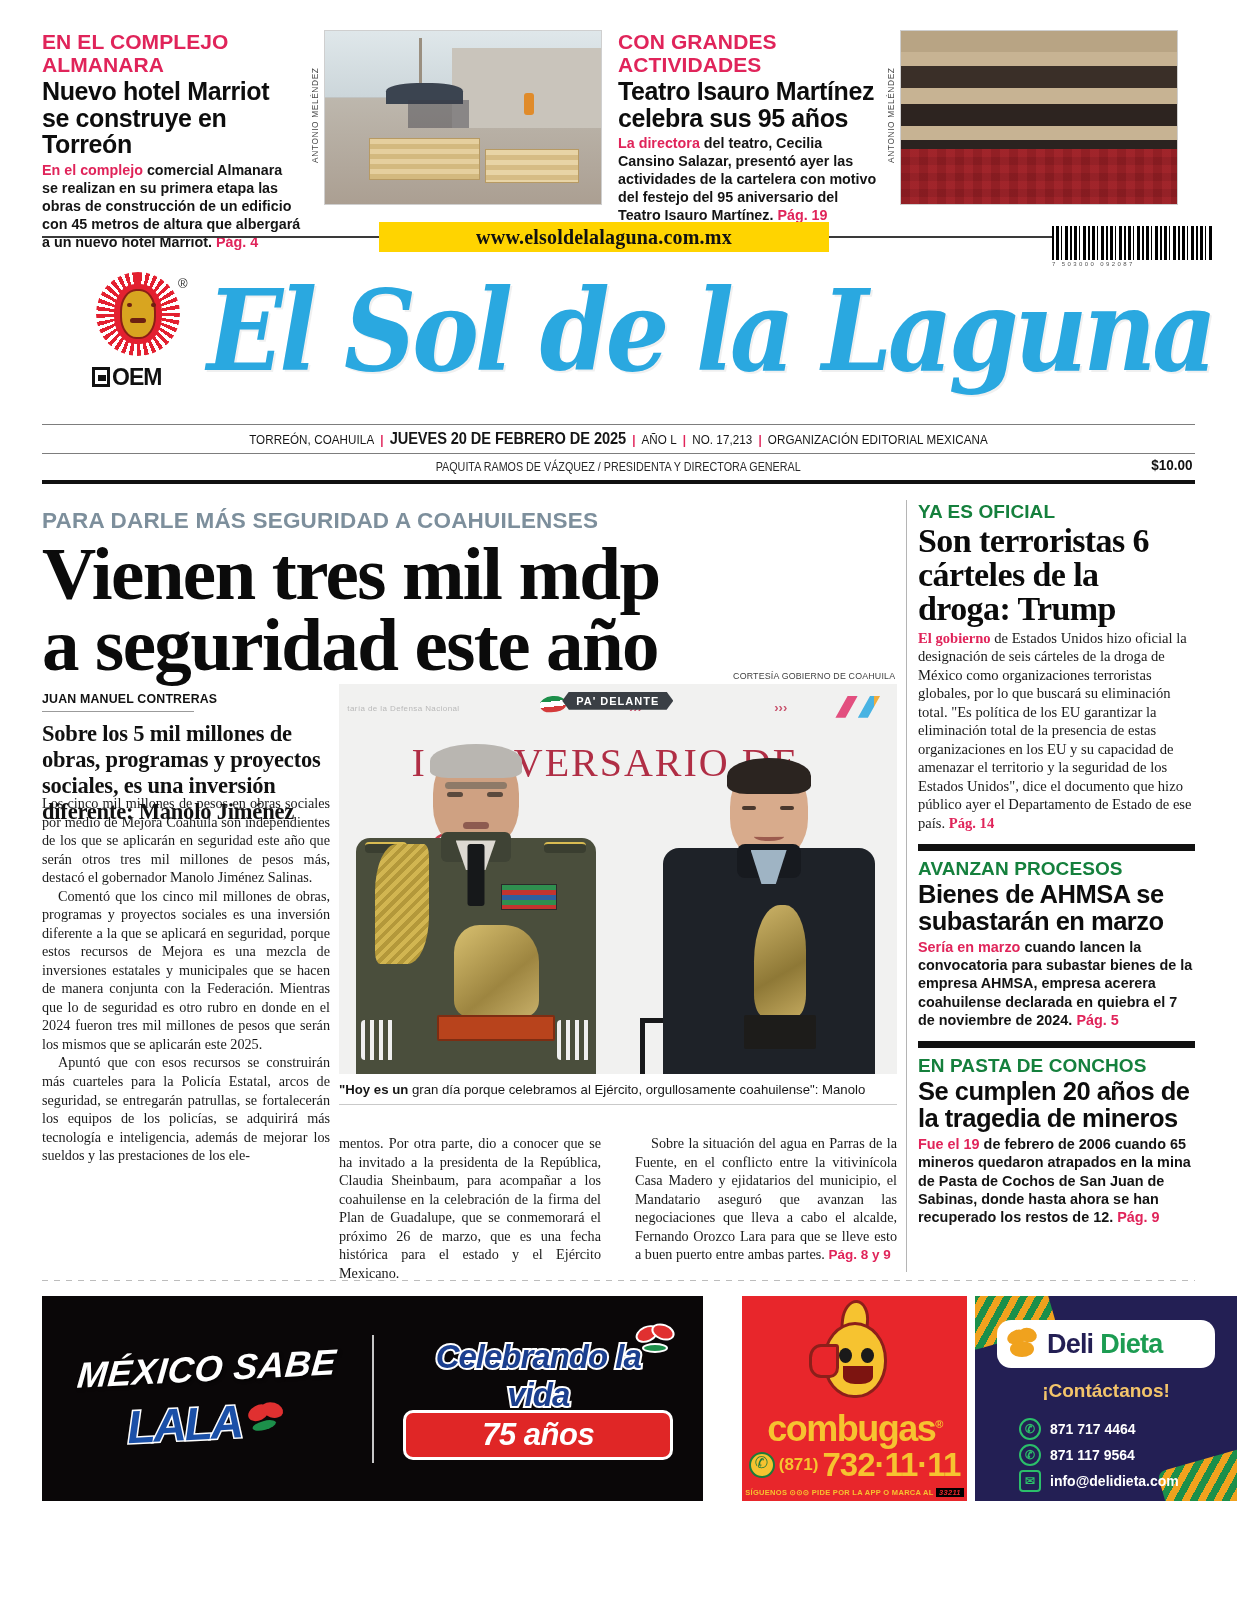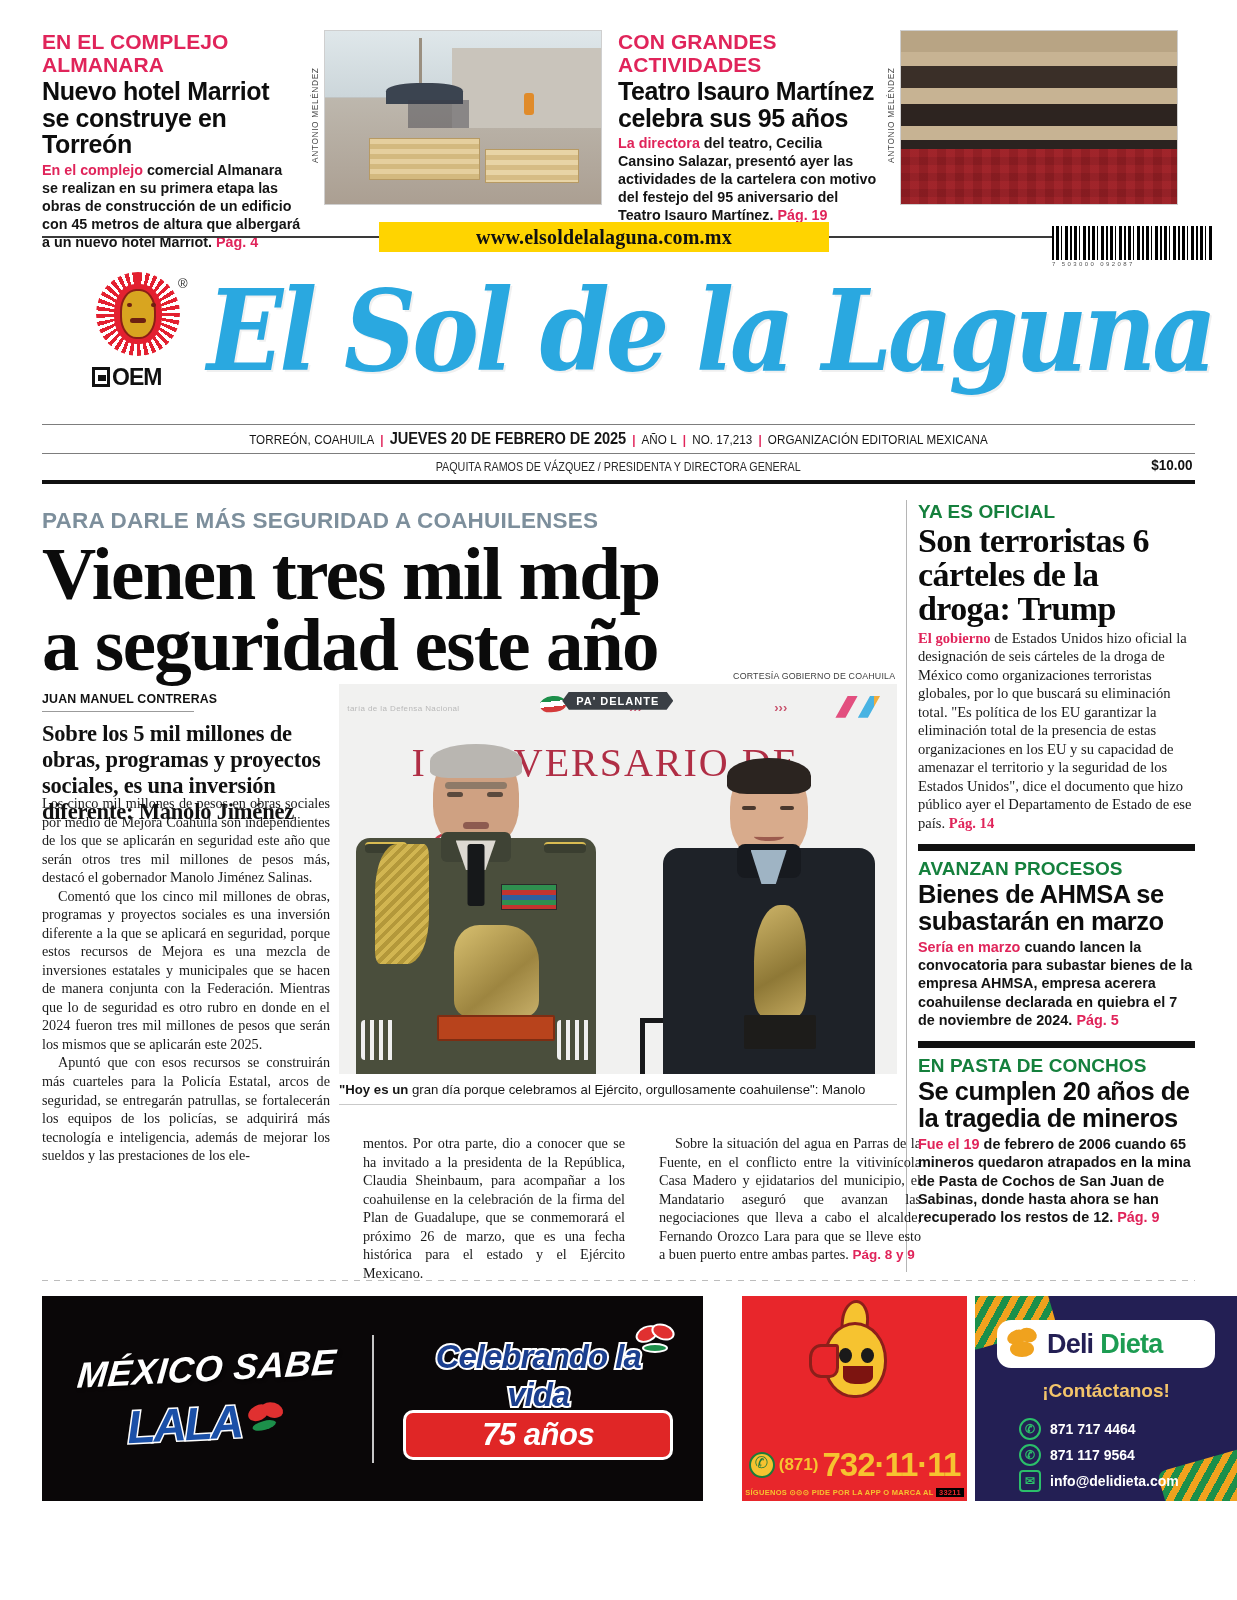--- a/index.html
+++ b/index.html
@@ -175,21 +175,21 @@
     position:absolute; right:2px; top:-14px; font-size:9.6px; color:#3f3f3f; letter-spacing:.2px;
     font-family:"Liberation Sans Narrow","Liberation Sans",sans-serif; transform:scaleX(.92); transform-origin:right;
   }
   .lead-photo { width:558px; height:390px; overflow:hidden; position:relative; background:#e9e9ea; }
   .caption {
     margin-top:6px; font-size:13.2px; line-height:1.2; color:#161616; font-weight:normal;
     border-top:0; padding-top:2px;
   }
   .caption b { font-weight:bold; }
   .cap-rule { width:558px; height:1px; background:#c9c9c9; margin-top:6px; }
-  .below-cols { position:absolute; left:297px; top:640px; width:558px; display:flex; gap:34px;margin-left:24px; }
+  .below-cols { position:absolute; left:297px; top:640px; width:558px; display:flex; gap:34px; }
   .below-cols .bc { width:270px; }
 
   
   .backdrop { position:absolute; inset:0; background:#f1f1f0; }
   .bd-text1 { position:absolute; left:13%; top:14%; font-family:"Liberation Serif",serif; font-size:40px;
      letter-spacing:2px; color:#a8142e; opacity:.88; white-space:nowrap; }
   .bd-text2 { position:absolute; left:16%; top:32%; font-family:"Liberation Serif",serif; font-size:56px;
      font-style:italic; color:#c02a3c; opacity:.9; white-space:nowrap; }
   .bd-badge { position:absolute; left:40%; top:2%; background:#3a3f45; color:#fff; font-size:11px; font-weight:bold;
      padding:3px 14px; letter-spacing:1px; clip-path: polygon(6% 0,94% 0,100% 50%,94% 100%,6% 100%,0 50%); }
@@ -306,21 +306,21 @@
   .flame-arm { position:absolute; left:-4px; top:40px; width:30px; height:34px; background:#e8262b; border:3px solid #8c1f1a; border-radius:40% 10% 30% 40%; }
   .comb-word { position:absolute; left:0; top:112px; width:100%; text-align:center; font-weight:bold; font-size:36px;
      color:#f6c330; letter-spacing:-1.5px; }
   .comb-word sup { font-size:11px; vertical-align:super; }
   .comb-phone { position:absolute; left:0; top:150px; width:100%; display:flex; align-items:center; justify-content:center; gap:4px; }
   .wa { width:26px; height:26px; border-radius:50%; background:#f6c330; border:2px solid #1d7a3a; position:relative; }
   .wa:after { content:"✆"; position:absolute; left:4px; top:-1px; font-size:16px; color:#1d7a3a; }
   .comb-lada { font-weight:bold; font-size:17px; color:#f6c330; }
   .comb-num { font-weight:bold; font-size:33px; color:#f6c330; letter-spacing:-1px; }
   .comb-foot { position:absolute; left:0; bottom:4px; width:100%; text-align:center; font-size:7.5px; color:#f6c330; font-weight:bold; letter-spacing:.3px; }
-  .comb-foot .mark { background:#000000; color:#e8262b; padding:0 3px; }
+  .comb-foot .mark { background:#000000; color:#e8262b; padding:0 3px;font-style:italic; }
 
   .ad-deli { position:absolute; left:933px; top:10px; width:262px; height:205px; background:#231f54; overflow:hidden; }
   .deli-corner { position:absolute; width:90px; height:56px; }
   .deli-corner.tl { left:-14px; top:-12px; background:
      repeating-linear-gradient(135deg,#1c8f4a 0 7px,#f0a21e 7px 14px); transform:rotate(-16deg); border-radius:8px; }
   .deli-corner.br { right:-16px; bottom:-14px; background:
      repeating-linear-gradient(135deg,#1c8f4a 0 7px,#f0a21e 7px 14px); transform:rotate(-16deg); border-radius:8px; }
   .deli-pill { position:absolute; left:22px; top:24px; width:218px; height:48px; background:#fff; border-radius:14px;
      display:flex; align-items:center; padding-left:8px; }
   .deli-icon { width:36px; height:34px; position:relative; margin-right:6px; }
@@ -587,20 +587,21 @@
 
     <div class="ad-comb">
       <div class="flame">
         <div class="flame-tip"></div>
         <div class="flame-body"></div>
         <div class="flame-arm"></div>
         <div class="flame-eye l"></div>
         <div class="flame-eye r"></div>
         <div class="flame-mouth"></div>
       </div>
+      <div class="comb-word"><span>combugas</span><sup>®</sup></div>
       <div class="comb-phone">
         <span class="wa"></span>
         <span class="comb-lada">(871)</span>
         <span class="comb-num">732·11·11</span>
       </div>
       <div class="comb-foot"><span>SÍGUENOS</span> ⊙⊙⊙ <span>PIDE POR LA APP O MARCA AL</span> <span class="mark">33211</span></div>
     </div>
 
     <div class="ad-deli">
       <div class="deli-corner tl"></div>

